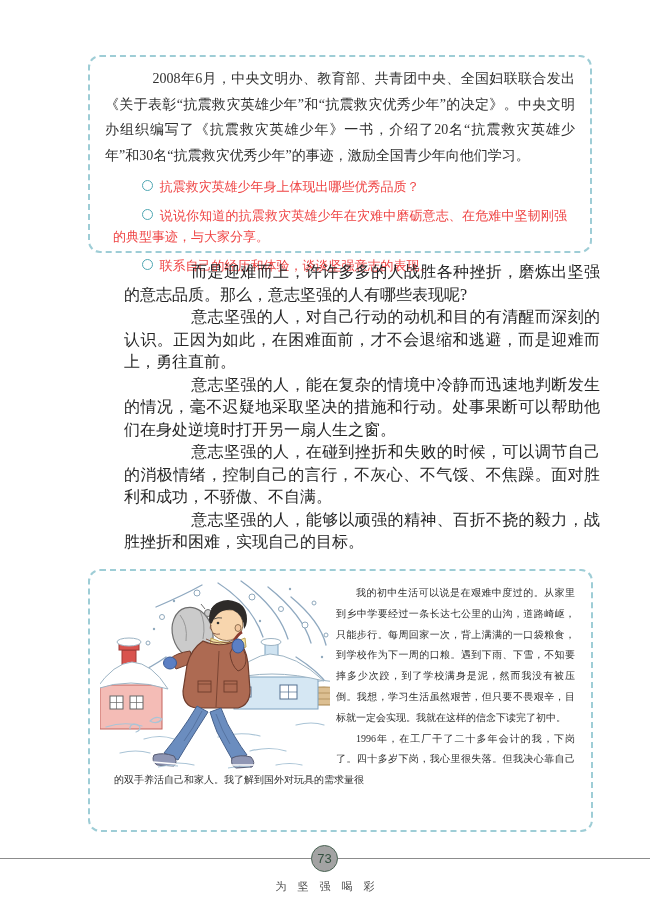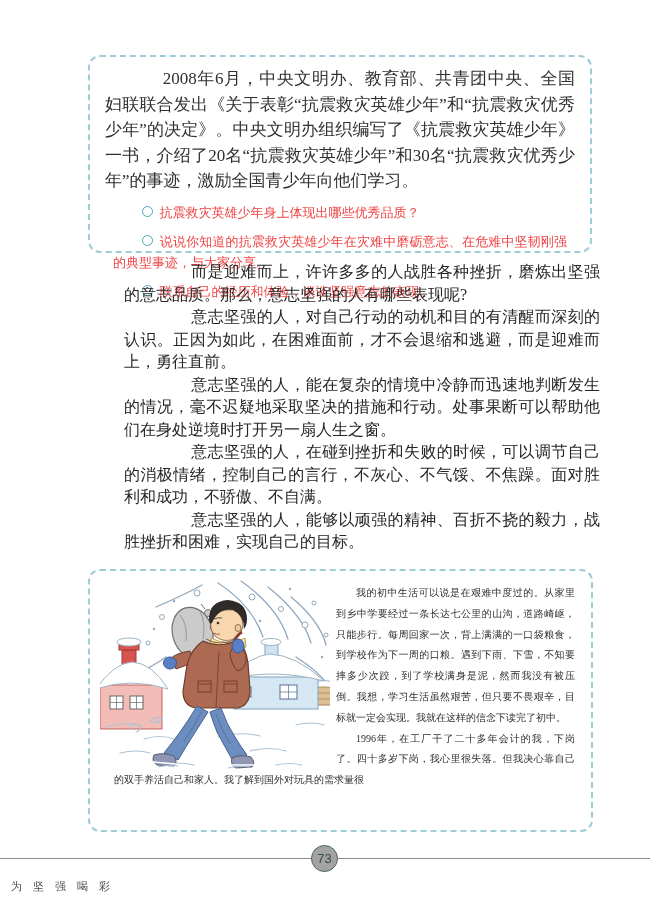--- a/index.html
+++ b/index.html
@@ -8,21 +8,21 @@
     font-family:"Liberation Serif","DejaVu Serif",serif; color:#2b2b2b;
     overflow:hidden;
   }
   
   .topbox {
     position:absolute; left:88px; top:55px; width:504px; height:198px;
     border:2px dashed #9ecdd6; border-radius:12px; box-sizing:border-box;
     padding:9px 15px 6px 15px;
   }
   .topbox .intro {
-    margin:0; font-size:17px; line-height:25.5px; text-indent:3.4em;
+    margin:0; font-size:14px; line-height:25.5px; text-indent:3.4em;
     text-align:justify; color:#303030;
   }
   .qlist { margin-top:5px; }
   .q {
     margin:8px; font-size:13px; line-height:21px; text-indent:2.2em;
     text-align:justify; color:#ef4444;
   }
   .qdot {
     display:inline-block; width:9px; height:9px; border:1.5px solid #4fa7b3;
     border-radius:50%; margin-right:7px; vertical-align:0px; background:#fff;
@@ -49,21 +49,21 @@
     position:absolute; top:858px; left:0; width:650px; height:0;
     border-top:1px solid #8c8c8c;
   }
   .page-badge {
     position:absolute; left:311px; top:845px; width:27px; height:27px;
     border-radius:50%; background:#a3a3a3; border:1.5px solid #4a6454;
     box-sizing:border-box; display:flex; align-items:center; justify-content:center;
     font-size:13px; color:#33503f; font-family:"Liberation Sans","DejaVu Sans",sans-serif;
   }
   .footer-title {
-    position:absolute; top:879px; left:0; width:650px; text-align:left;
+    position:absolute; top:879px; left:0; width:650px; text-align:center;
     font-size:11px; letter-spacing:11px; text-indent:11px; color:#4a4a4a;
   }
 </style>
 </head>
 <body>
 
 <div class="page">
 
   <div class="topbox">
     <p class="intro">2008年6月，中央文明办、教育部、共青团中央、全国妇联联合发出《关于表彰“抗震救灾英雄少年”和“抗震救灾优秀少年”的决定》。中央文明办组织编写了《抗震救灾英雄少年》一书，介绍了20名“抗震救灾英雄少年”和30名“抗震救灾优秀少年”的事迹，激励全国青少年向他们学习。</p>

